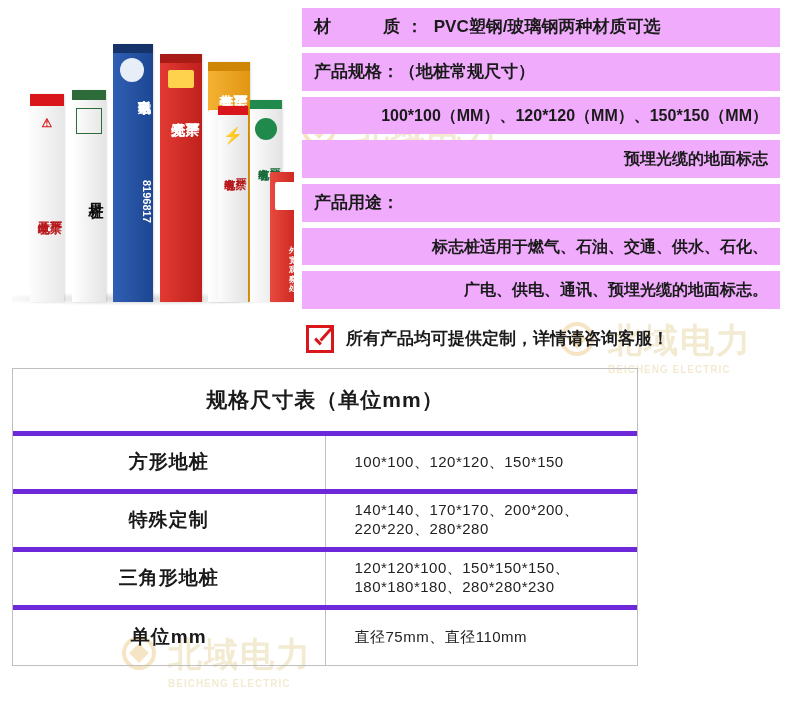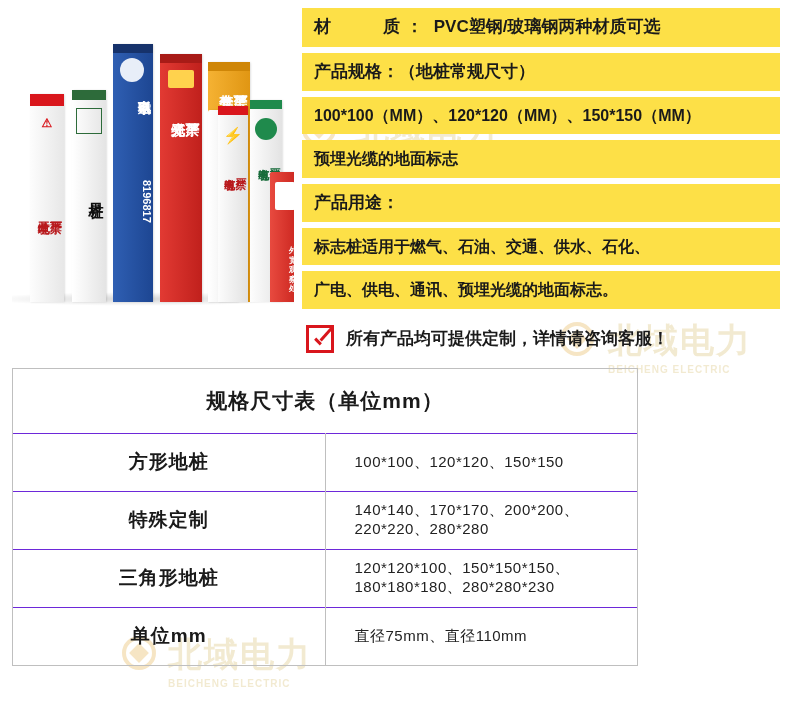--- a/index.html
+++ b/index.html
@@ -90,32 +90,32 @@
     background: radial-gradient(ellipse at 45% 50%, rgba(0,0,0,0.16), rgba(0,0,0,0) 70%);
   }
 
   
   .info {
     position: absolute;
     left: 302px; top: 8px;
     width: 478px;
   }
   .row {
-    background: #fde047;
+    background: #f0abfc;
     margin-bottom: 6px;
     padding: 7px 12px;
     font-size: 17px;
     color: #1a1a1a;
     font-weight: bold;
     line-height: 1.45;
     white-space: nowrap;
   }
   .row .lbl { letter-spacing: 6px; }
   .row .val { font-weight: bold; }
-  .row.small { font-size: 16px; }
+  .row.small { font-size: 16px; text-align: right; }
 
   .promise {
     display: flex;
     align-items: center;
     margin-top: 16px;
     padding-left: 4px;
   }
   .checkbox {
     width: 28px; height: 28px;
     border: 3px solid #d9161c;
@@ -153,21 +153,21 @@
     width: 626px;
     border: 1px solid #bfbfbf;
     background: rgba(255,255,255,0.0);
   }
   table {
     width: 100%;
     border-collapse: collapse;
     table-layout: fixed;
   }
   td {
-    border-top: 1px solid #6d28d9;
+    border-top: 5px solid #6d28d9;
     padding: 0;
   }
   tr:first-child td { border-top: none; }
   .tbl-title {
     text-align: center;
     font-size: 21px;
     font-weight: bold;
     color: #1a1a1a;
     height: 64px;
     letter-spacing: 1px;

